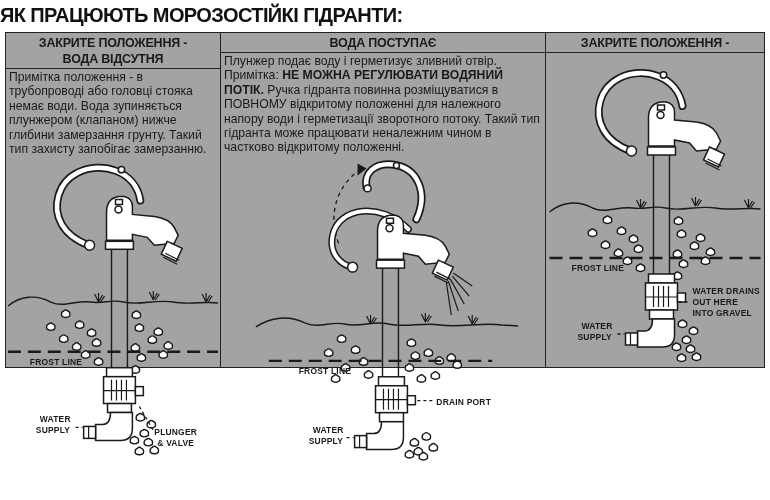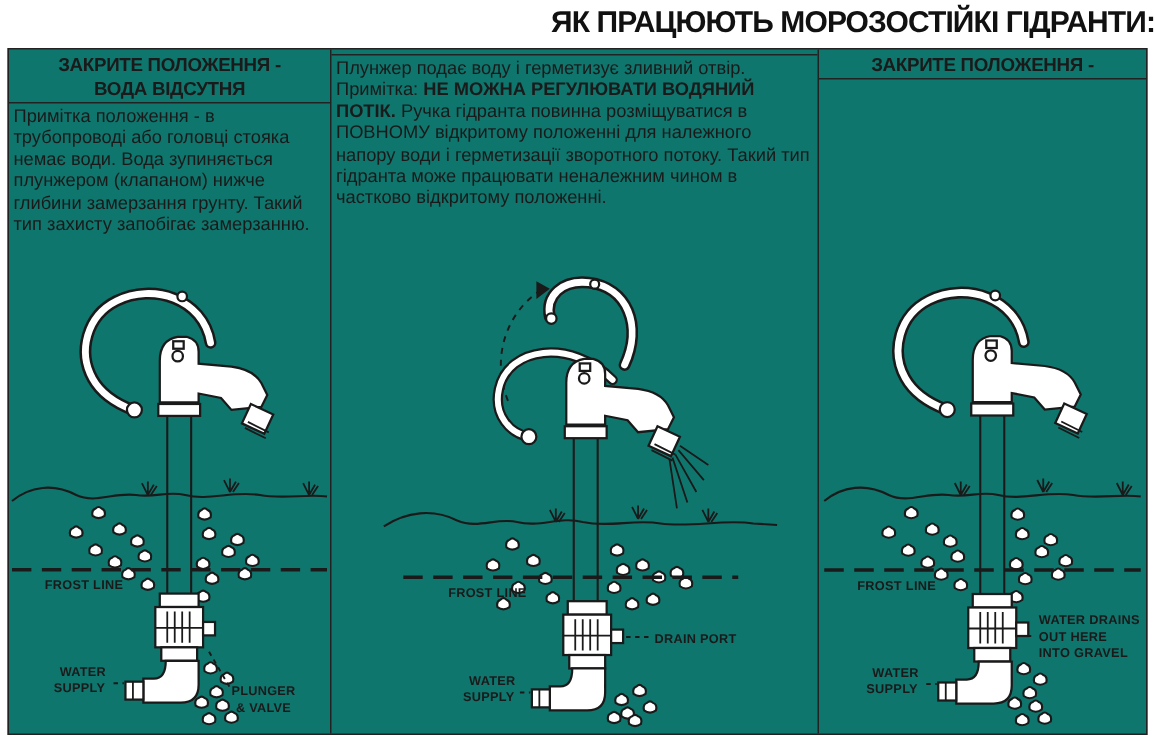--- a/index.html
+++ b/index.html
@@ -1,21 +1,21 @@
 <!DOCTYPE html>
 <html><head>
 <meta charset="utf-8">
 <style>
   * { margin:0; padding:0; box-sizing:border-box; }
   body { background:#e8e8e8; font-family:"Liberation Sans", sans-serif; }
   .page { position:relative; width:770px; height:500px; background:#ffffff; color:#1a1a1a; overflow:hidden; }
-  .title { position:absolute; top:4px; left:0; right:0; text-align:right;
+  .title { position:absolute; top:4px; left:0; right:0; text-align:left;
            font-size:20px; font-weight:bold; letter-spacing:-0.6px; color:#111; }
-  .table { position:absolute; left:5px; top:32px; width:760px; height:458px;
-           border:1px solid #222; display:flex; background:#0f766e; }
+  .table { position:absolute; left:5px; top:32px; width:760px; height:336px;
+           border:1px solid #222; display:flex; background:#a3a3a3; }
   .col { display:flex; flex-direction:column; }
   .col.b-right { border-right:1px solid #222; }
   .col-header { border-bottom:1px solid #222; text-align:center; font-weight:bold;
                 font-size:12.5px; line-height:16px; padding:2px 0 1px 0; letter-spacing:-0.2px; }
   .col-body { font-size:12.2px; line-height:14.4px; padding:1px 3px 0 3px; }
   .diagram { margin-top:auto; }
   .diagram svg { display:block; }
   
   .wb  { fill:#ffffff; stroke:#1a1a1a; stroke-width:1.5; }
   .ln  { fill:none; stroke:#1a1a1a; stroke-width:1.2; }
@@ -128,20 +128,21 @@
           <path class="leader" d="M70,272 L77,272"></path>
           <text class="lbl" x="149" y="280">PLUNGER</text>
           <text class="lbl" x="152" y="291">&amp; VALVE</text>
           <path class="leader" d="M134,251 L148,275"></path>
         </svg>
       </div>
     </div>
 
     <div class="col b-right" style="width:325px">
       <div class="col-header">
+        <div>ВОДА ПОСТУПАЄ</div>
       </div>
       <div class="col-body">
         <span>Плунжер подає воду і герметизує зливний отвір. Примітка: </span><b>НЕ МОЖНА РЕГУЛЮВАТИ ВОДЯНИЙ ПОТІК.</b><span> Ручка гідранта повинна розміщуватися в ПОВНОМУ відкритому положенні для належного напору води і герметизації зворотного потоку. Такий тип гідранта може працювати неналежним чином в частково відкритому положенні.</span>
       </div>
       <div class="diagram">
         <svg viewBox="0 0 325 310" width="100%" height="310">
           <defs>
             <path id="rockB" d="M0,5 Q-1,1 2,0 Q4,-2 6,0 Q9,1 8,5 Q4,8 0,5 Z"></path>
             <path id="grassB" d="M0,0 L-4,-8 M0,0 L0,-9 M0,0 L4,-7 M2,0 L6,-6"></path>
           </defs>

